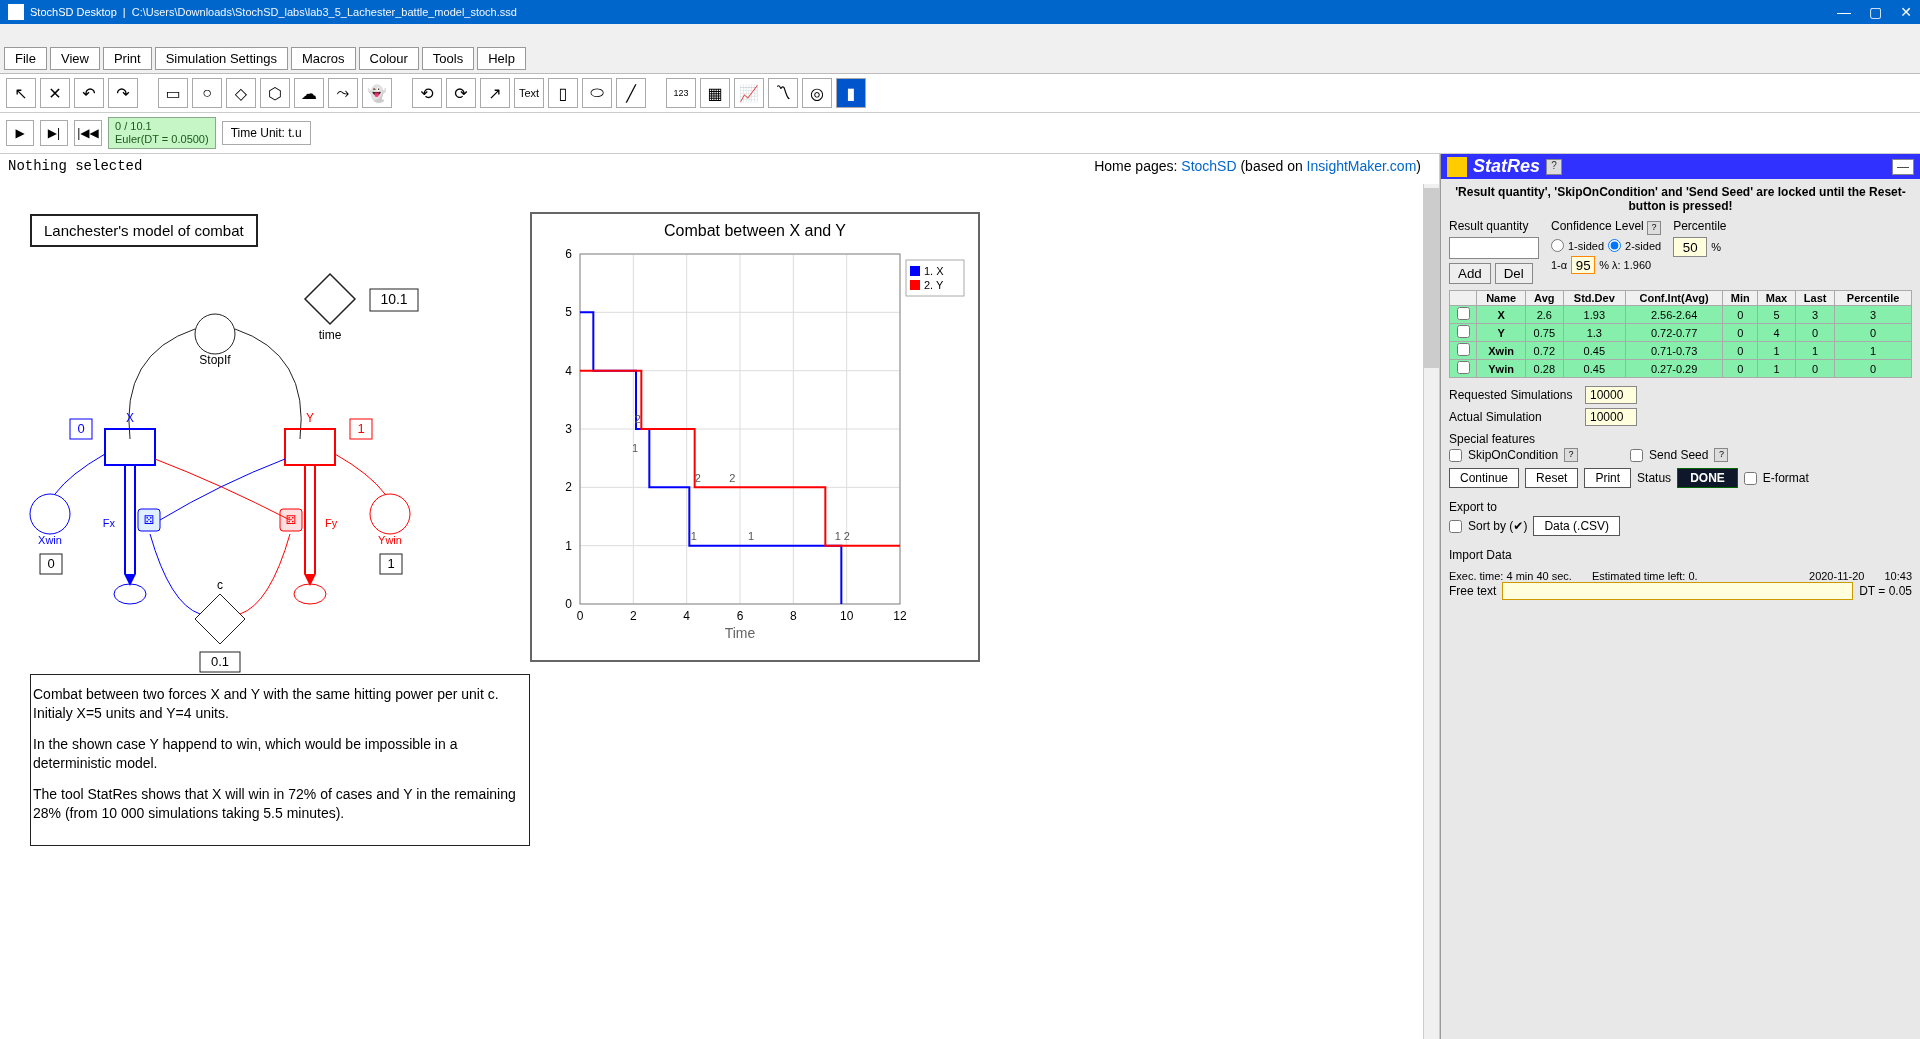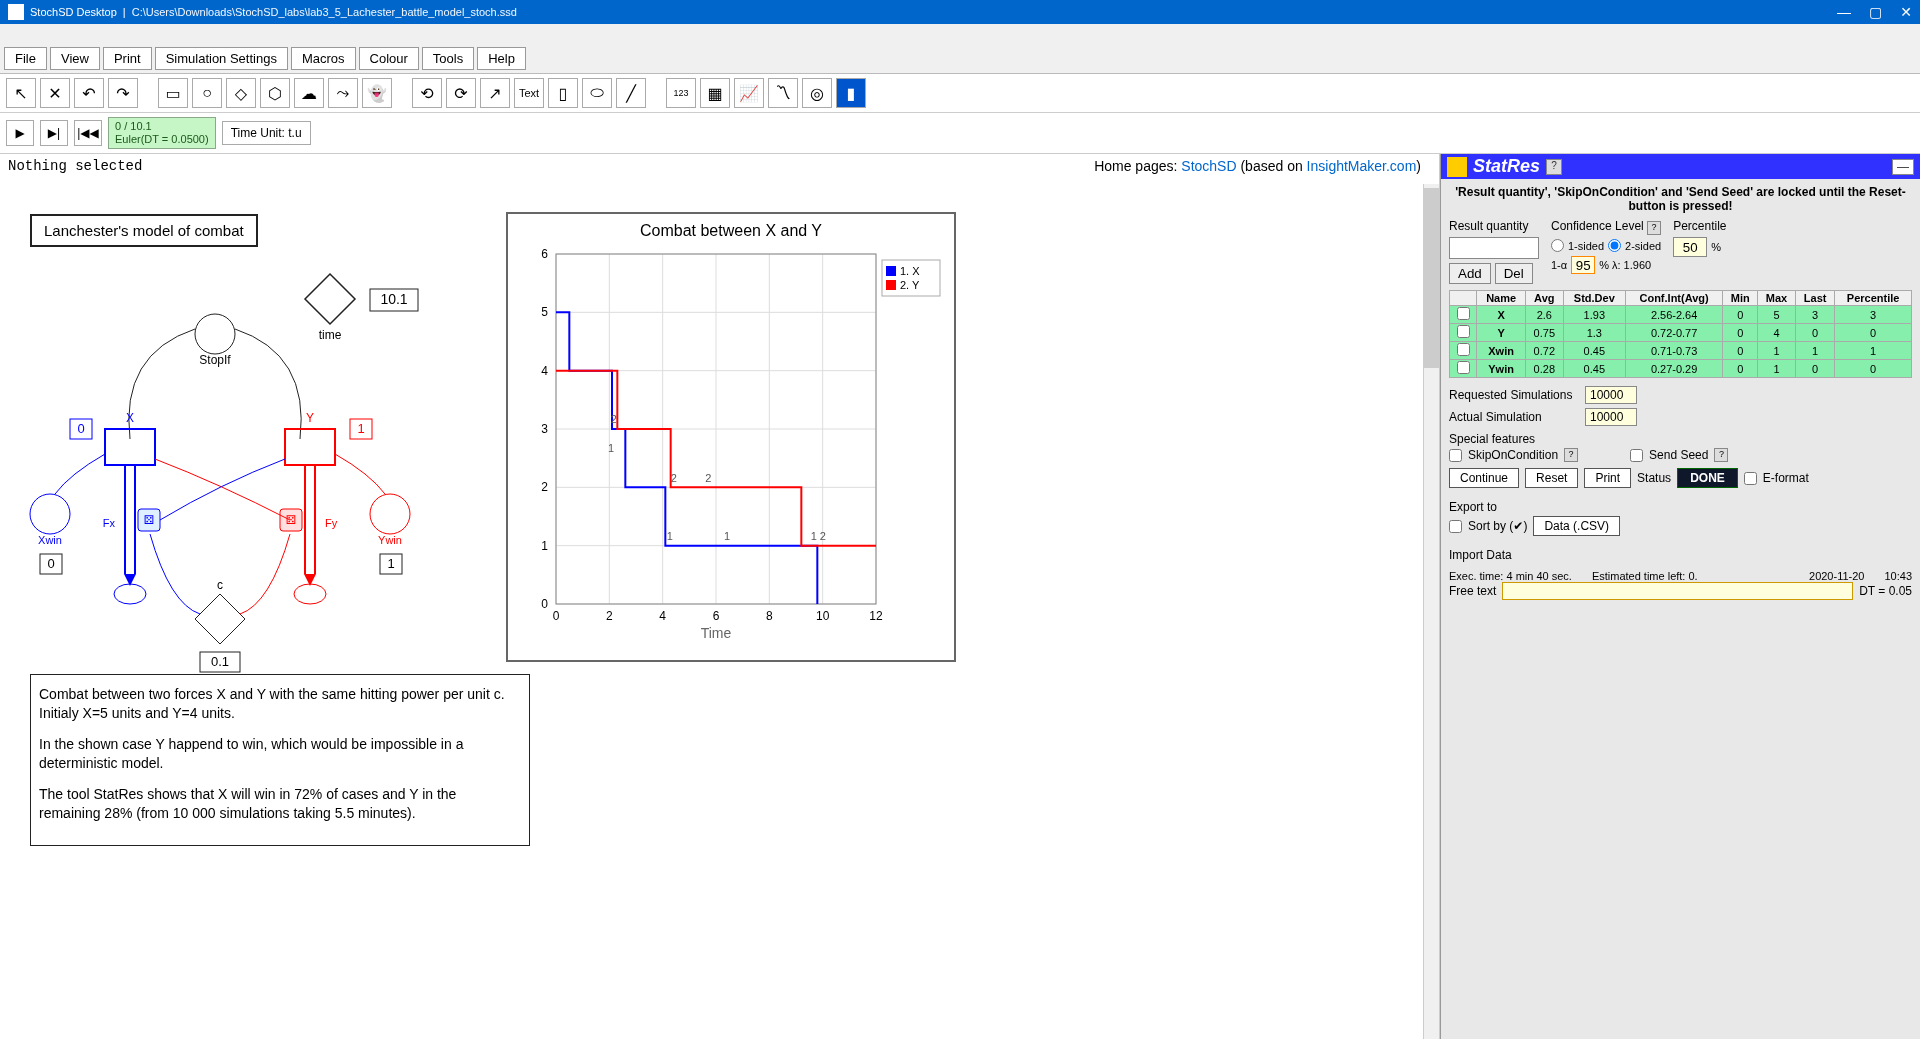--- a/index.html
+++ b/index.html
@@ -27,24 +27,24 @@
 .canvas-area { flex: 1; position: relative; background: #fff; border-right: 1px solid #ccc; overflow: hidden; }
 .status-line { position: absolute; top: 4px; left: 8px; font-family: 'Courier New', monospace; font-size: 14px; }
 .home-links { position: absolute; top: 4px; right: 18px; font-size: 14px; }
 .home-links a { color: #0066cc; }
 
 .model-title { position: absolute; top: 60px; left: 30px; border: 2px solid #222; padding: 6px 12px; font-size: 15px; }
 
 .diagram { position: absolute; top: 80px; left: 20px; width: 460px; height: 440px; }
 .diagram svg { width: 100%; height: 100%; }
 
-.desc-box { position: absolute; top: 520px; left: 30px; width: 500px; border: 1px solid #222; padding: 10px 8px; font-size: 14px; line-height: 1.35; }
+.desc-box { position: absolute; top: 520px; left: 30px; width: 500px; border: 1px solid #222; padding: 10px 2px; font-size: 14px; line-height: 1.35; }
 .desc-box p { margin-bottom: 12px; }
 
-.chart-box { position: absolute; top: 58px; left: 506px; width: 450px; height: 450px; border: 2px solid #666; padding: 8px; }
+.chart-box { position: absolute; top: 58px; left: 530px; width: 450px; height: 450px; border: 2px solid #666; padding: 8px; }
 .chart-title { text-align: center; font-size: 16px; margin-bottom: 4px; }
 .chart-svg { width: 100%; height: 400px; }
 
 .right-panel { width: 480px; background: #e8e8e8; border-left: 1px solid #999; display: flex; flex-direction: column; font-size: 12px; }
 .statres-hdr { background: #3030ff; color: #fff; display: flex; align-items: center; padding: 2px 6px; gap: 6px; }
 .statres-hdr .logo { width: 20px; height: 20px; background: #ffcc00; }
 .statres-hdr .title { font-size: 18px; font-weight: bold; font-style: italic; }
 .statres-hdr .help { background: #ddd; color: #333; width: 16px; height: 16px; font-size: 10px; text-align: center; border: 1px solid #888; }
 .statres-hdr .collapse { margin-left: auto; background: #fff; color: #333; padding: 0 4px; border: 1px solid #888; }
 

